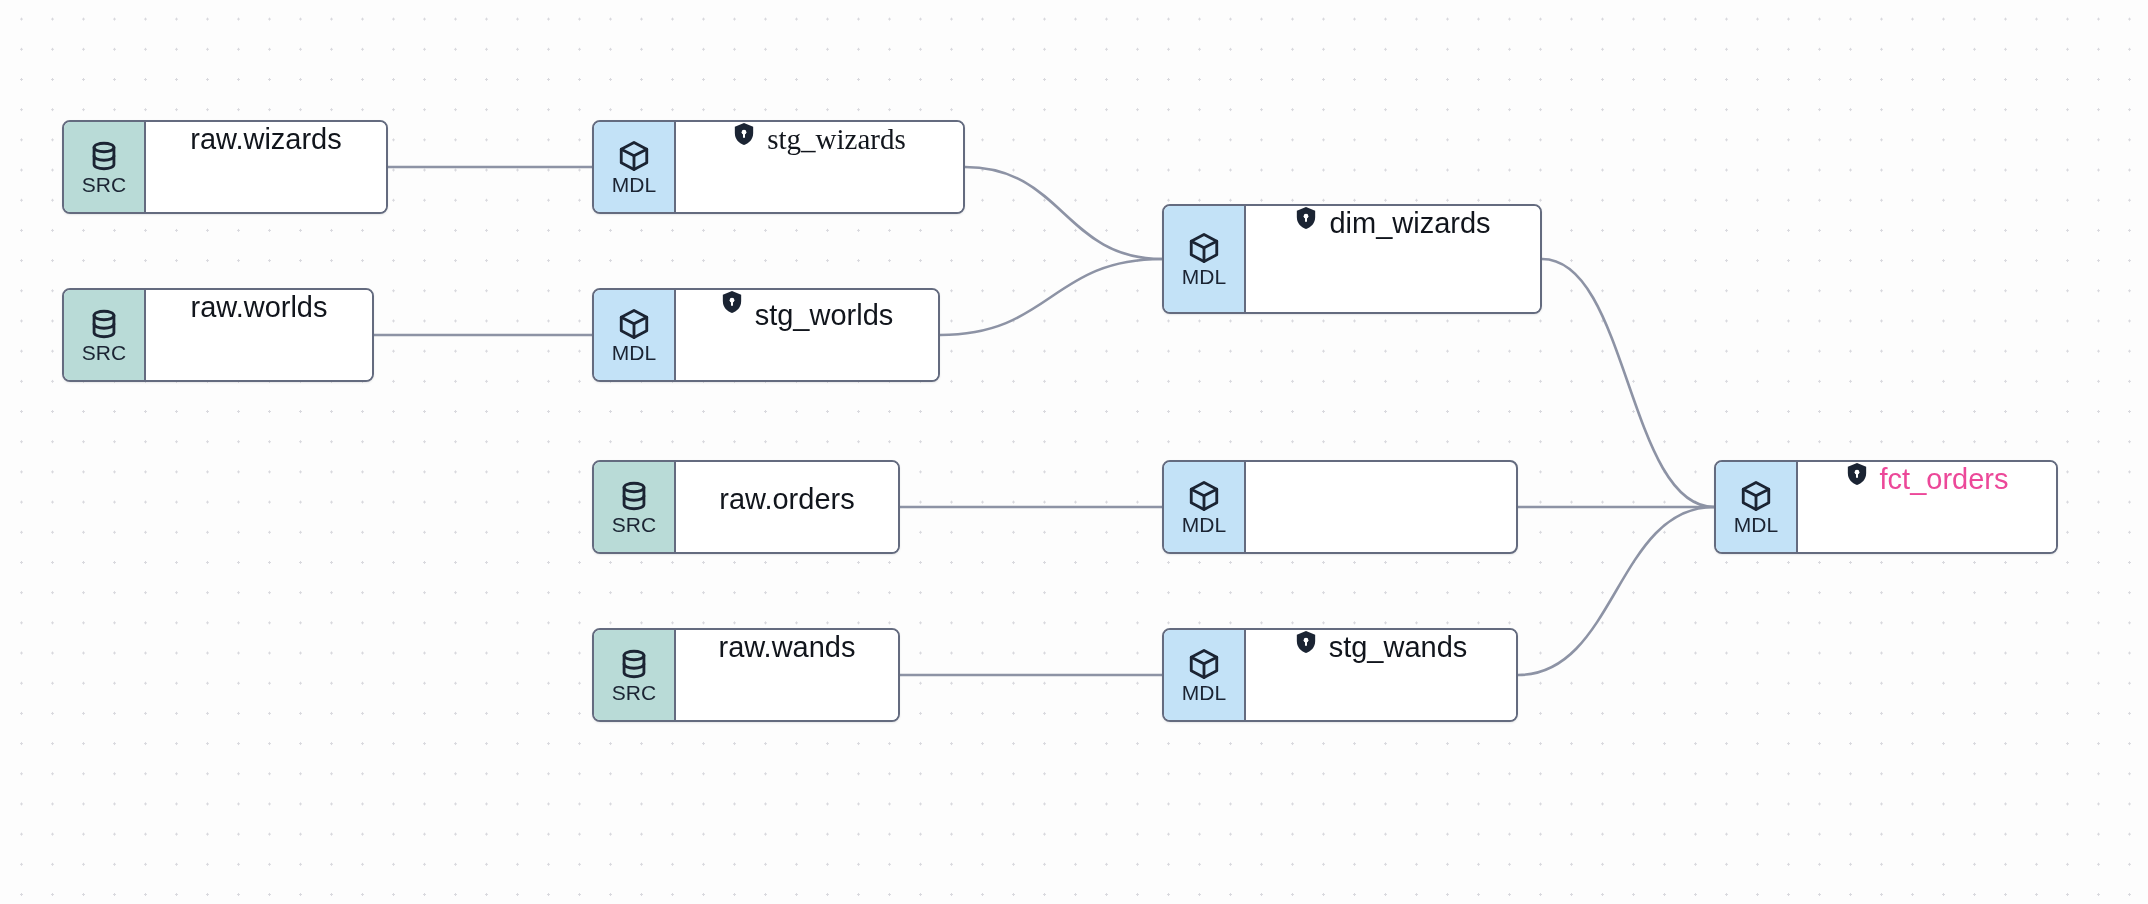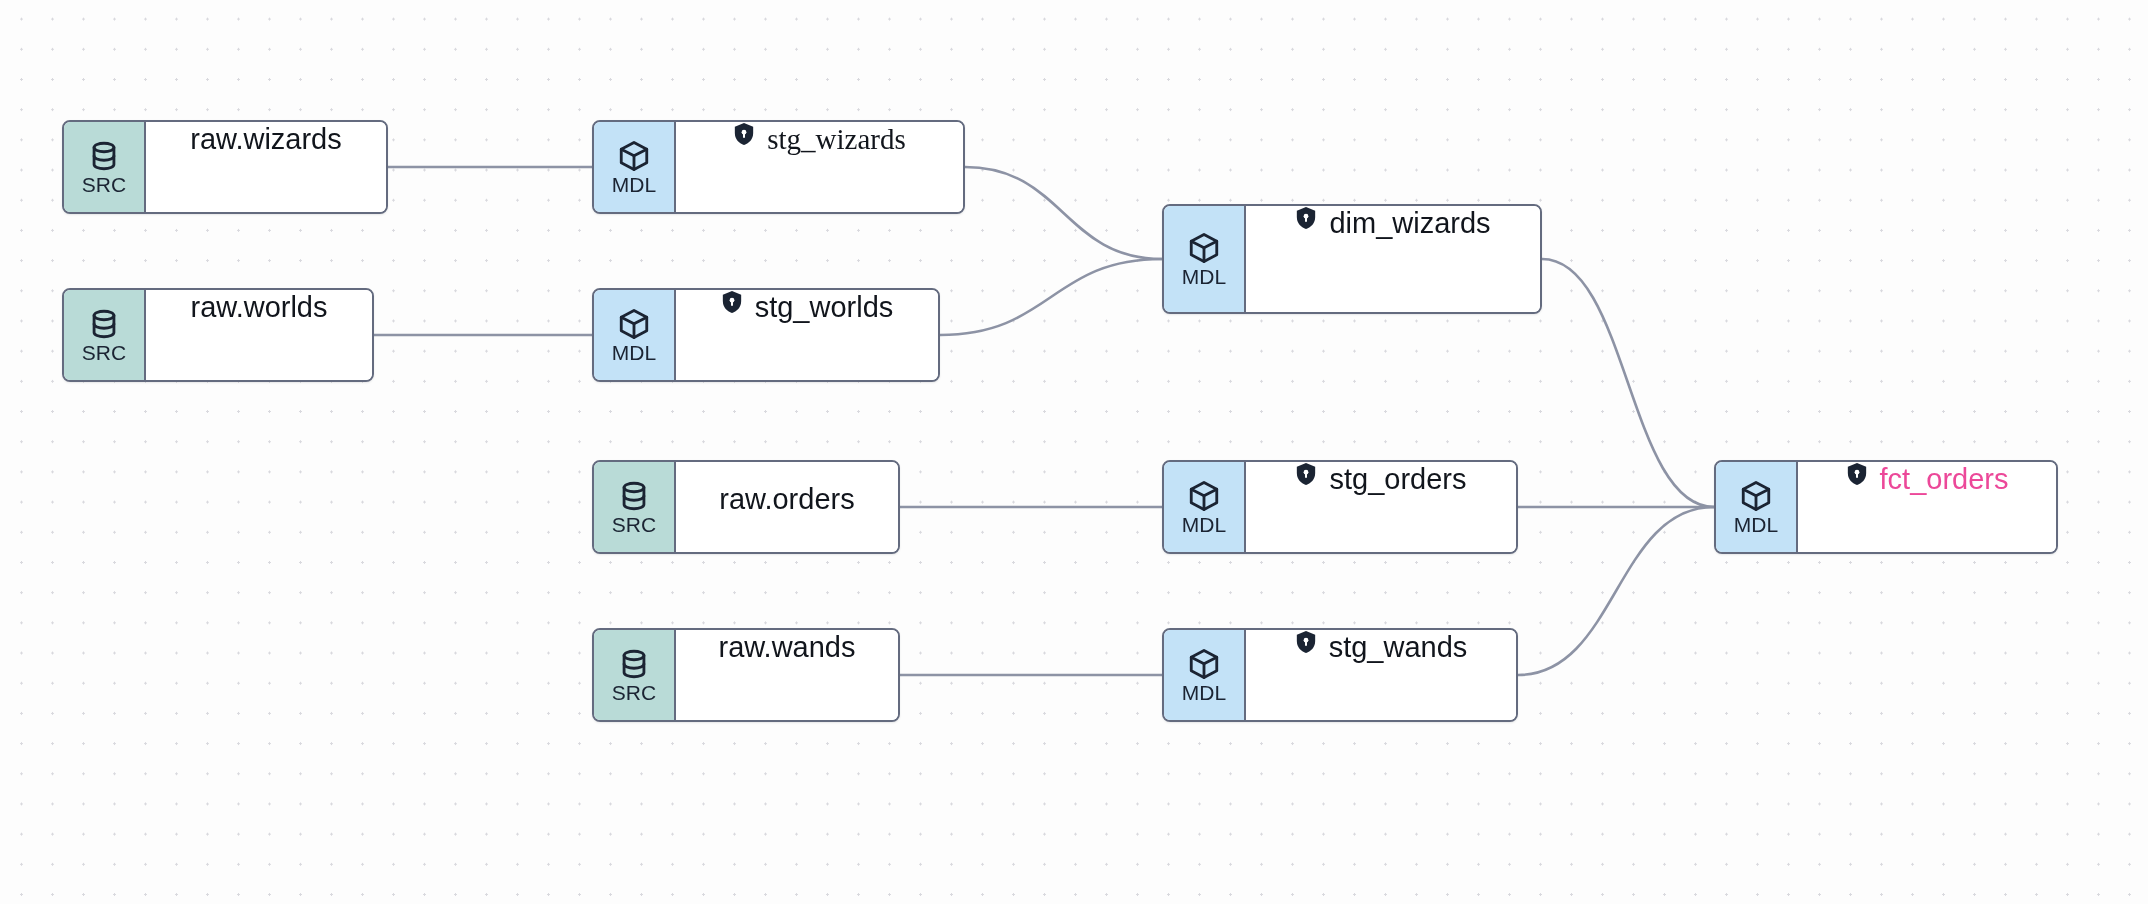--- a/index.html
+++ b/index.html
@@ -210,44 +210,34 @@
           <span class="badge-text">MDL</span>
         </div>
         <div class="node-body">
           <span class="shield-icon">
             <svg viewBox="0 0 24 26" width="22" height="24">
               <path d="M12 1 L22 5 L22 12 C22 18.6 17.6 23.4 12 25 C6.4 23.4 2 18.6 2 12 L2 5 Z" fill="#1b2433"></path>
               <circle cx="12" cy="11" r="2.6" fill="#ffffff"></circle>
               <path d="M10.9 11.6 h2.2 v5.4 h-2.2 Z" fill="#ffffff"></path>
             </svg>
           </span>
-          <span class="node-label" style="color: rgb(17, 21, 28);">stg_worlds</span>
+          <span class="node-label" style="color: rgb(17, 21, 28); margin-top: 8px;">stg_worlds</span>
         </div>
       </div>
       <div class="node" style="left: 1162px; top: 460px; width: 356px; height: 94px; border-color: rgb(100, 107, 127);">
         <div class="node-badge badge-mdl" style="border-right-color: rgb(100, 107, 127);">
           <span class="badge-icon">
             <svg viewBox="0 0 24 24" width="34" height="34" fill="none" stroke="#1b2433" stroke-width="2" stroke-linejoin="round" stroke-linecap="round">
               <path d="M12 2.5 L21 7.2 L21 16.8 L12 21.5 L3 16.8 L3 7.2 Z"></path>
               <path d="M3 7.2 L12 11.9 L21 7.2"></path>
               <path d="M12 11.9 L12 21.5"></path>
             </svg>
           </span>
           <span class="badge-text">MDL</span>
         </div>
-        <div class="node-body">
-          <span class="shield-icon">
-            <svg viewBox="0 0 24 26" width="22" height="24">
-              <path d="M12 1 L22 5 L22 12 C22 18.6 17.6 23.4 12 25 C6.4 23.4 2 18.6 2 12 L2 5 Z" fill="#1b2433"></path>
-              <circle cx="12" cy="11" r="2.6" fill="#ffffff"></circle>
-              <path d="M10.9 11.6 h2.2 v5.4 h-2.2 Z" fill="#ffffff"></path>
-            </svg>
-          </span>
-          <span class="node-label" style="color: rgb(17, 21, 28);">stg_orders</span>
-        </div>
       </div>
       <div class="node" style="left: 1162px; top: 628px; width: 356px; height: 94px; border-color: rgb(100, 107, 127);">
         <div class="node-badge badge-mdl" style="border-right-color: rgb(100, 107, 127);">
           <span class="badge-icon">
             <svg viewBox="0 0 24 24" width="34" height="34" fill="none" stroke="#1b2433" stroke-width="2" stroke-linejoin="round" stroke-linecap="round">
               <path d="M12 2.5 L21 7.2 L21 16.8 L12 21.5 L3 16.8 L3 7.2 Z"></path>
               <path d="M3 7.2 L12 11.9 L21 7.2"></path>
               <path d="M12 11.9 L12 21.5"></path>
             </svg>
           </span>

